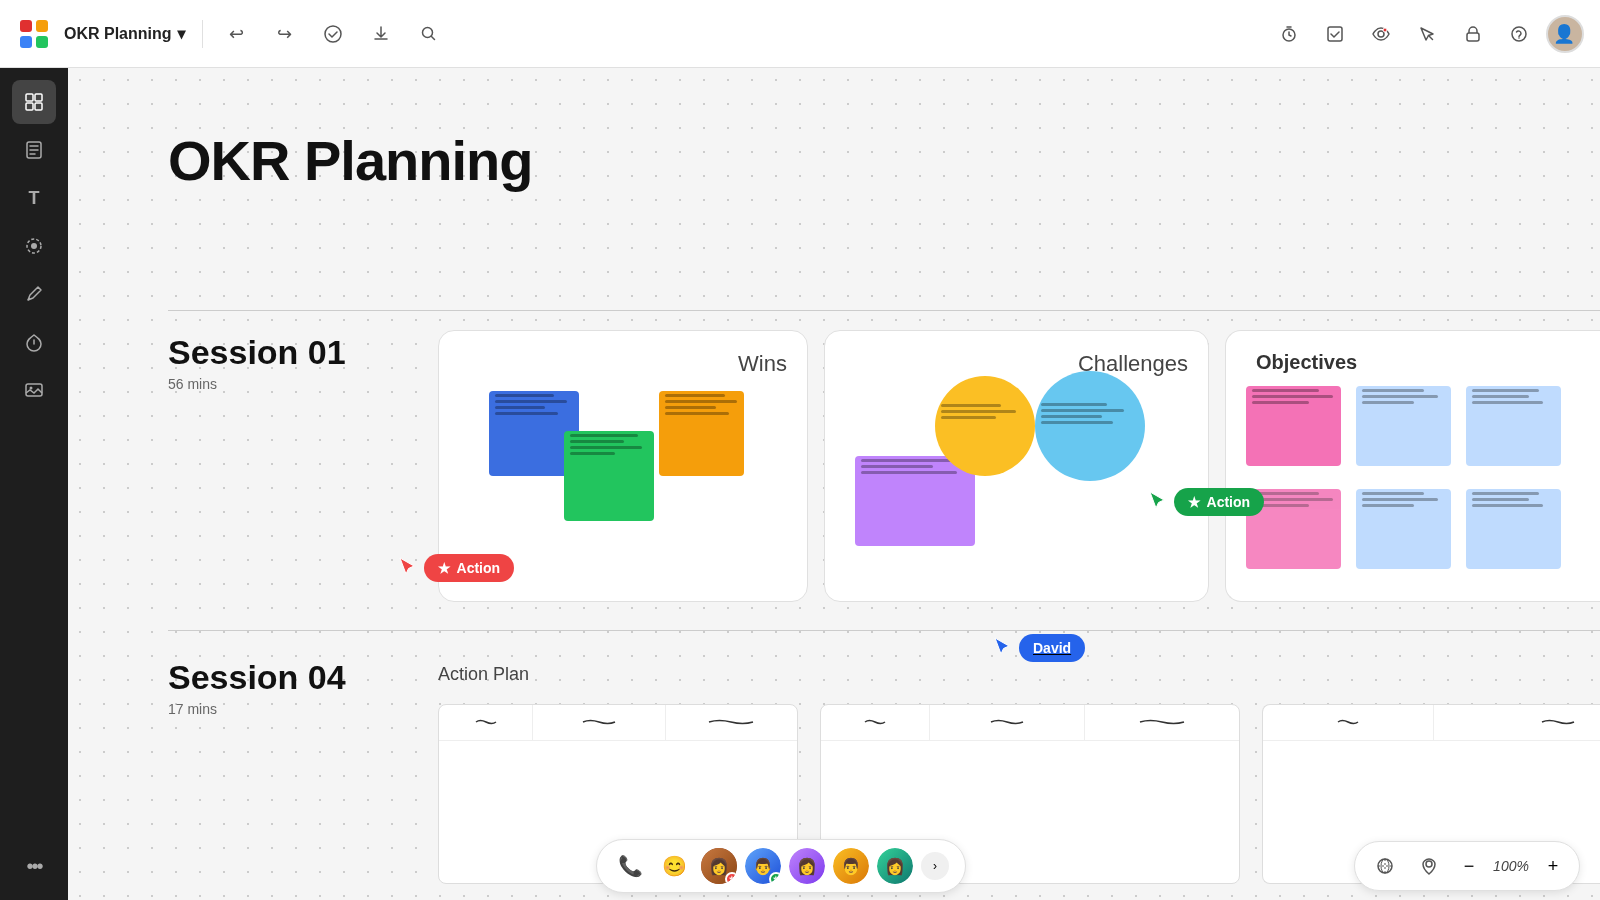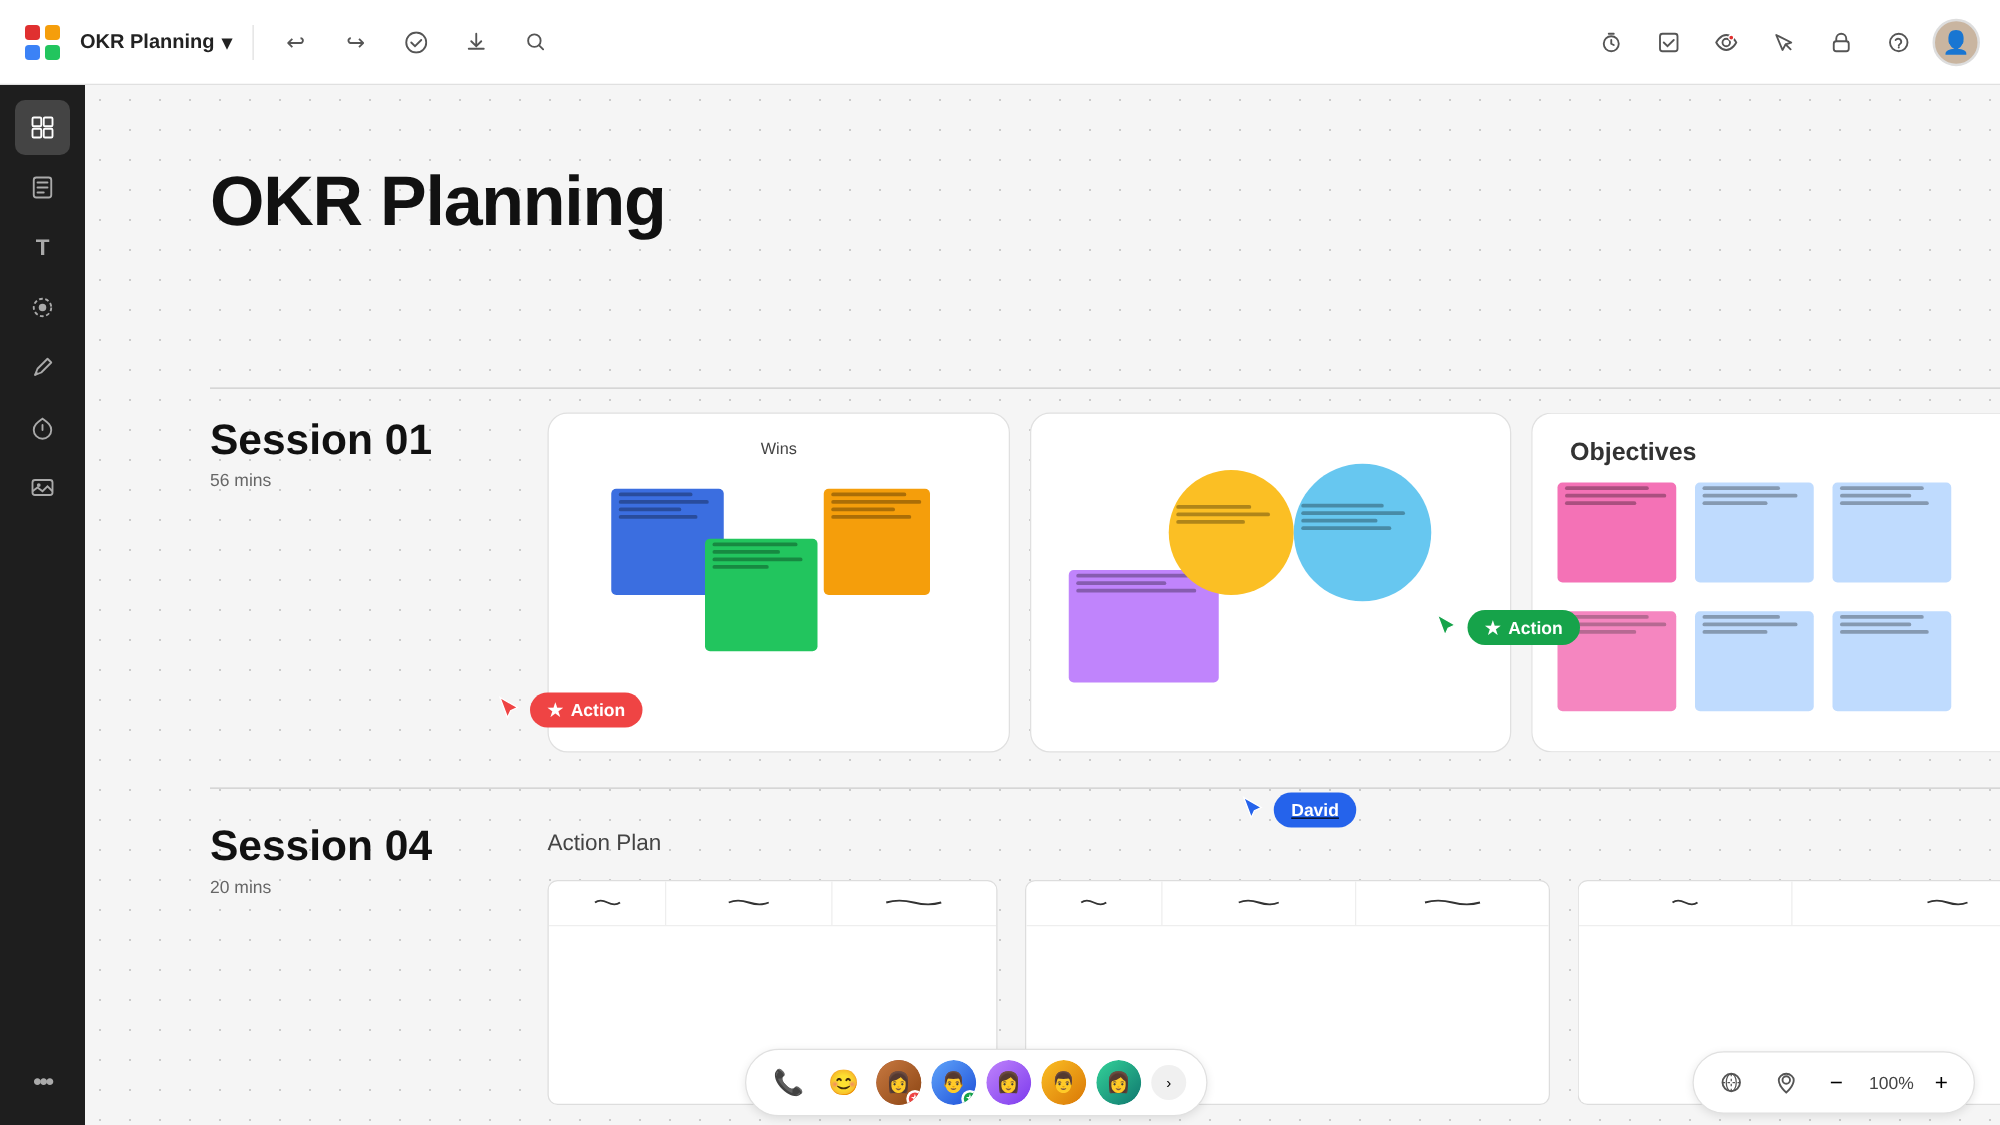--- a/index.html
+++ b/index.html
@@ -163,23 +163,23 @@
     }
 
     
     .section-frame {
       position: absolute;
       background: #fff;
       border-radius: 16px;
       border: 1px solid #e0e0e0;
     }
     .section-title {
-      font-size: 13px;
+      font-size: 22px;
       color: #444;
-      text-align: center;
+      text-align: right;
       margin-bottom: 16px;
     }
 
     
     .cursor-indicator {
       position: absolute;
       display: flex;
       align-items: center;
       gap: 6px;
       z-index: 20;
@@ -287,21 +287,22 @@
       display: flex;
       align-items: center;
       justify-content: center;
       border-radius: 4px;
     }
     .zoom-label {
       font-size: 14px;
       color: #444;
       font-weight: 500;
       min-width: 40px;
-      text-align: right;
+      text-align: center;
+      font-style: italic;
     }
 
     
     .hw-line {
       display: block;
       height: 3px;
       border-radius: 2px;
       background: rgba(0,0,0,0.3);
       margin: 3px 6px;
     }
@@ -472,20 +473,21 @@
 
       <div style="position:absolute; left:220px; top:60px; width:85px; height:85px; background:#F59E0B; border-radius:4px;">
         <span class="hw-line" style="width:70%;"></span>
         <span class="hw-line" style="width:85%;"></span>
         <span class="hw-line" style="width:60%;"></span>
         <span class="hw-line" style="width:75%;"></span>
       </div>
     </div>
 
     <div class="section-frame" style="left: 756px; top: 262px; width: 385px; height: 272px; padding: 20px;">
+      <div class="section-title">Challenges</div>
 
       <div style="position:absolute; left:30px; top:125px; width:120px; height:90px; background:#C084FC; border-radius:4px;">
         <span class="hw-line" style="width:75%;"></span>
         <span class="hw-line" style="width:60%;"></span>
         <span class="hw-line" style="width:80%;"></span>
       </div>
 
       <div style="position:absolute; left:110px; top:45px; width:100px; height:100px; background:#FBBF24; border-radius:50%;">
         <span class="hw-line" style="width:60%; margin-top:28px;"></span>
         <span class="hw-line" style="width:75%;"></span>
@@ -535,21 +537,21 @@
 
       <div style="position:absolute; left:240px; top:158px; width:95px; height:80px; background:#BFDBFE; border-radius:4px;">
         <span class="hw-line" style="width:70%;"></span>
         <span class="hw-line" style="width:60%;"></span>
         <span class="hw-line" style="width:75%;"></span>
       </div>
     </div>
 
     <div class="session-label" style="top: 590px;">
       <div class="session-title">Session 04</div>
-      <div class="session-duration">20 mins</div>
+      <div class="session-duration">17 mins</div>
     </div>
 
     <div style="position:absolute; left: 370px; top: 596px; font-size: 18px; color: #444; font-weight:500;">Action Plan</div>
 
     <div style="position:absolute; left: 370px; top: 636px; width: 360px; height: 180px; background:#fff; border:1px solid #ddd; border-radius:8px; overflow:hidden;">
       <div style="display:flex; border-bottom:1px solid #eee;">
         <div style="flex:1; padding:10px 8px; border-right:1px solid #eee; font-size:13px; text-align:center; color:#333;">
           <svg width="24" height="10">
               <path d="M2 5 Q6 2 12 5 Q18 8 22 5" stroke="#333" stroke-width="1.5" fill="none"></path>
             </svg>

